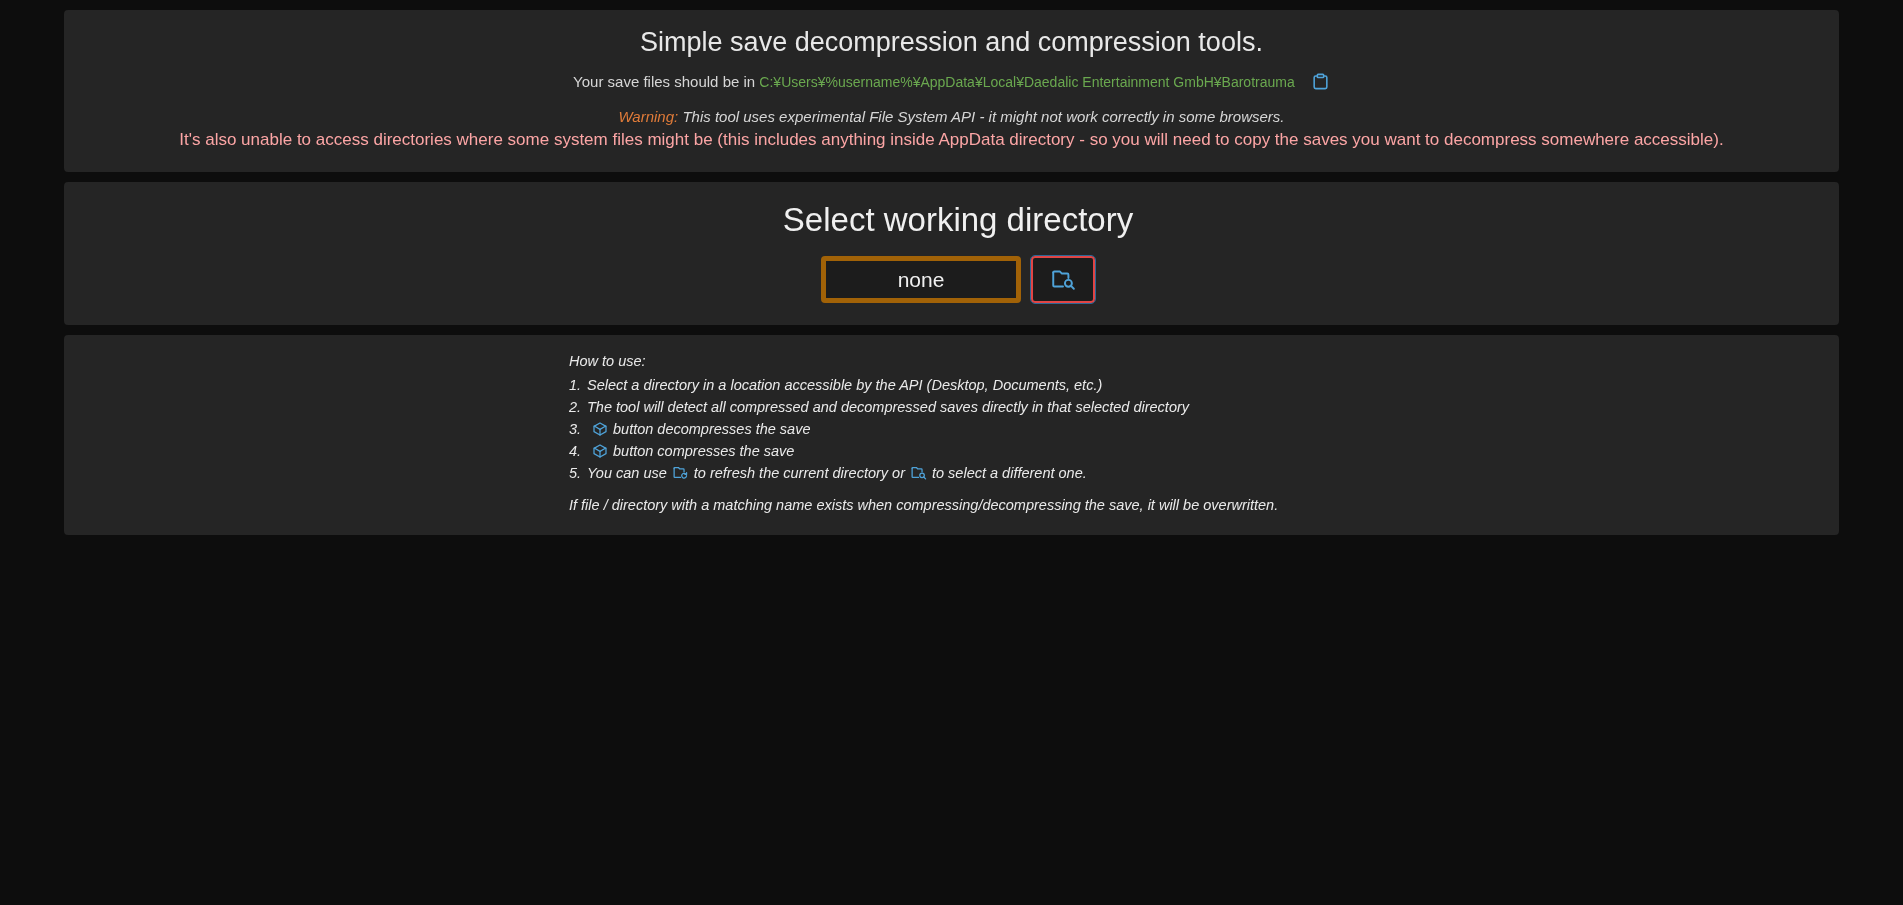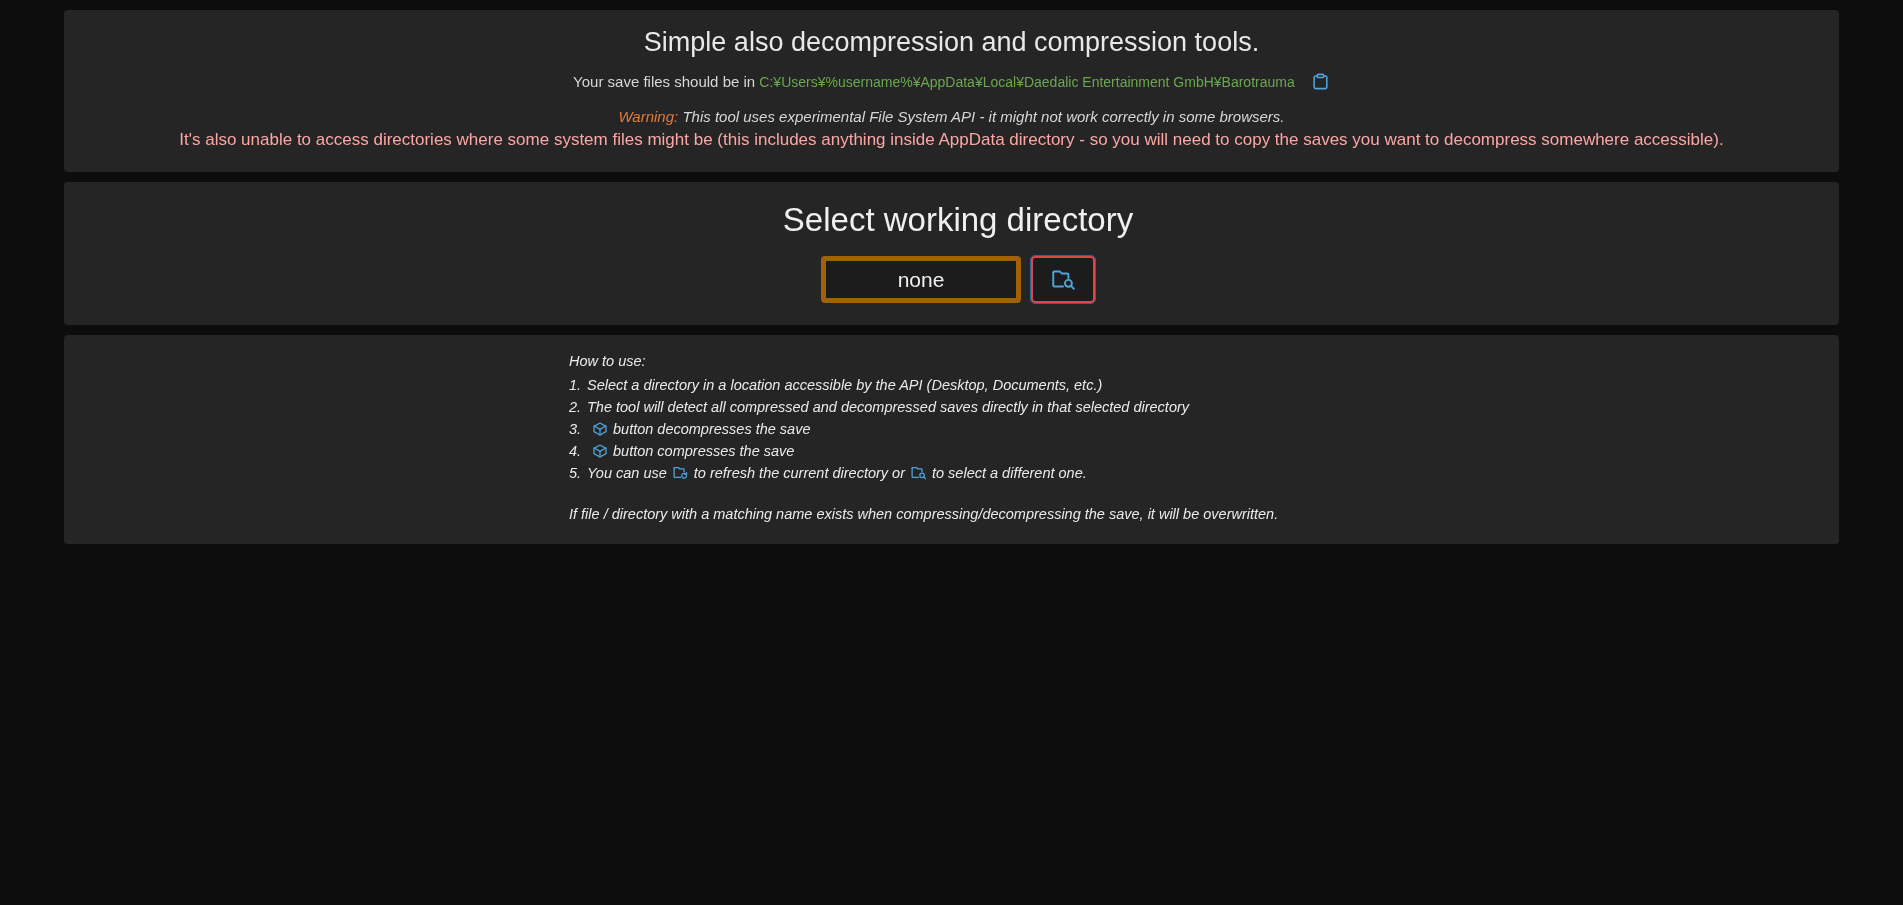--- a/index.html
+++ b/index.html
@@ -144,31 +144,31 @@
   }
   .inline-icon {
     display: inline-flex;
     align-items: center;
     vertical-align: -3px;
     margin: 0 5px;
   }
   .howto-footer {
     color: #eaeaea;
     font-size: 14.5px;
-    margin-top: 23px;
+    margin-top: 14px;
   }
   svg { display: block; }
 </style>
 </head>
 <body>
 
 <div class="page">
 
   <section class="panel panel-header">
-    <h1 class="main-title">Simple also decompression and compression tools.</h1>
+    <h1 class="main-title">Simple save decompression and compression tools.</h1>
 
     <div class="savepath-line">
       <span>Your save files should be in</span>
       <span class="path">C:¥Users¥%username%¥AppData¥Local¥Daedalic Entertainment GmbH¥Barotrauma</span>
       <span class="clipboard-icon">
         <svg width="19" height="19" viewBox="0 0 24 24" fill="none" stroke="#4fa3d9" stroke-width="2" stroke-linecap="round" stroke-linejoin="round">
           <rect x="8" y="3" width="8" height="4" rx="1"></rect>
           <path d="M16 5h2a2 2 0 0 1 2 2v12a2 2 0 0 1-2 2H6a2 2 0 0 1-2-2V7a2 2 0 0 1 2-2h2"></path>
         </svg>
       </span>

